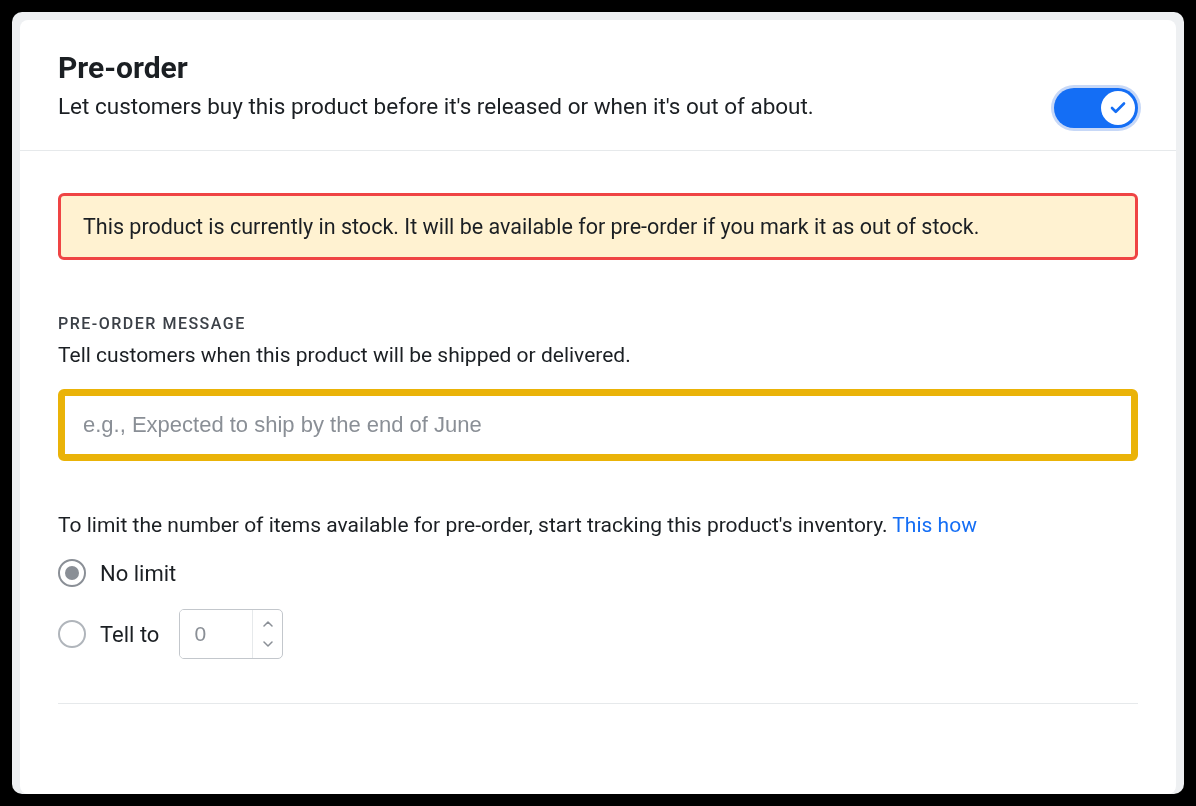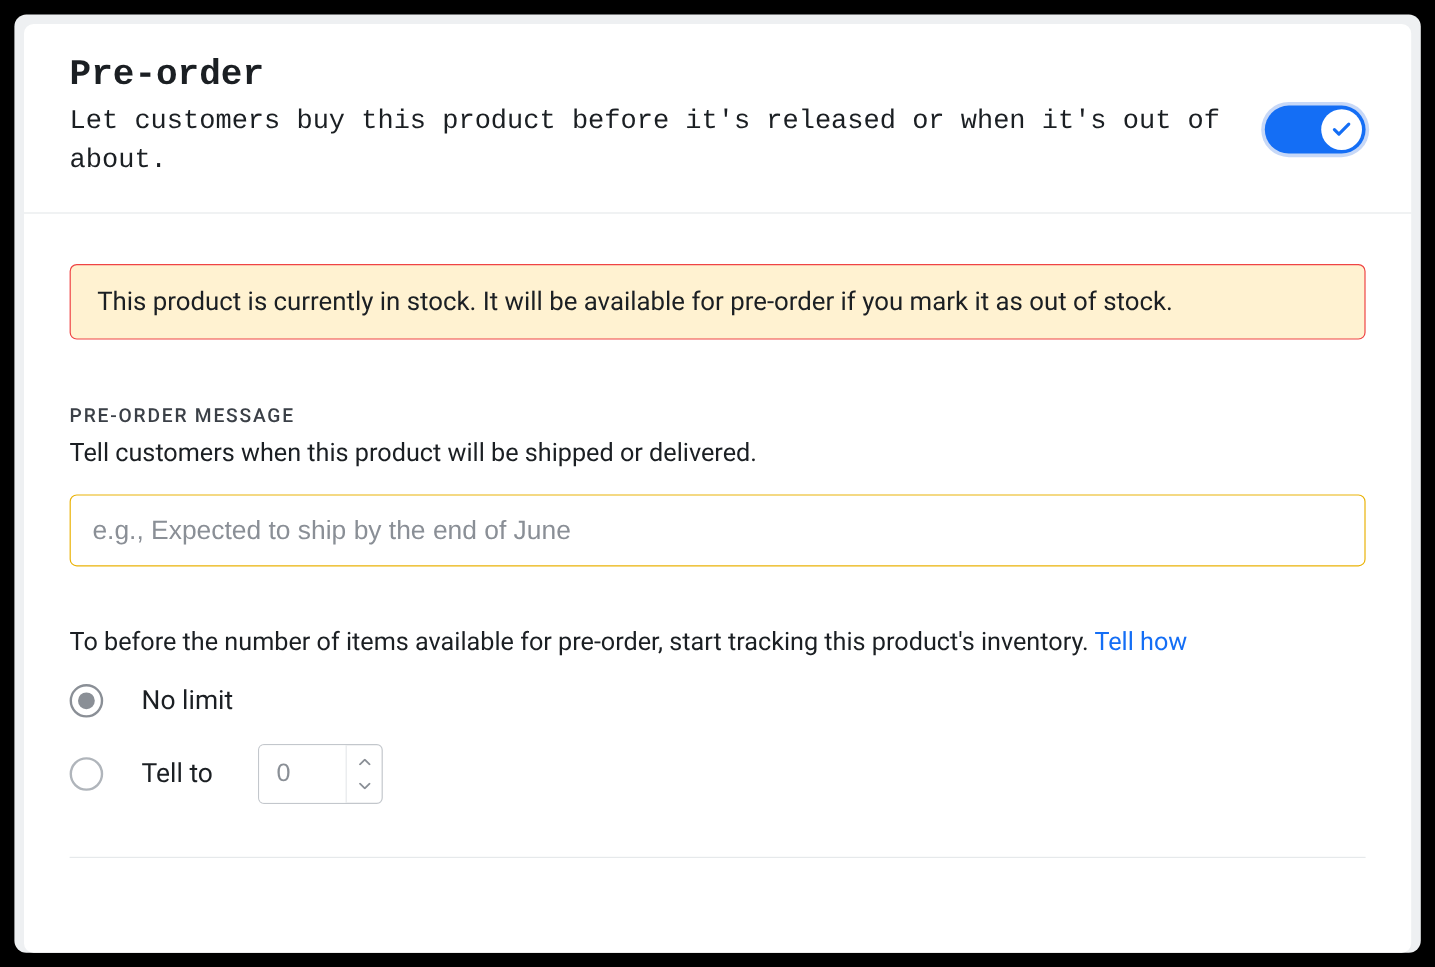--- a/index.html
+++ b/index.html
@@ -24,22 +24,21 @@
     .card {
       background: #fff;
       border-radius: 8px;
       margin: 0 8px;
       height: 100%;
     }
     .card-header {
       padding: 26px 38px 0 38px;
       display: flex;
       justify-content: space-between;
-      align-items: flex-start;
-      font-family: Liberation Mono, monospace;
+      align-items: flex-end;
     }
     .header-left {
       flex: 1;
     }
     .title {
       font-size: 30px;
       font-weight: 700;
       color: #1b1f23;
       margin-bottom: 6px;
     }
@@ -87,42 +86,42 @@
     .divider {
       border: none;
       border-top: 1px solid #e6e9eb;
       margin: 22px 0 0 0;
     }
     .card-body {
       padding: 42px 38px 0 38px;
     }
     .alert {
       background: #fff2d1;
-      border: 1px solid #ef4444;
+      border: 3px solid #ef4444;
       border-radius: 6px;
       padding: 18px 22px;
       font-size: 21.5px;
       color: #1b1f23;
       margin-bottom: 54px;
     }
     .section-label {
       font-size: 16px;
       letter-spacing: 1.5px;
       color: #3b4047;
       font-weight: 500;
       margin-bottom: 10px;
     }
     .section-desc {
       font-size: 21px;
       color: #1b1f23;
       margin-bottom: 22px;
     }
     .text-input {
       width: 100%;
-      border: 1px solid #eab308;
+      border: 7px solid #eab308;
       border-radius: 6px;
       padding: 16px 18px;
       font-size: 22px;
       color: #1b1f23;
       outline: none;
     }
     .text-input::placeholder {
       color: #8a8f96;
     }
     .section-gap {
@@ -130,21 +129,21 @@
     }
     .section-desc .inline-link {
       color: #146ef5;
       text-decoration: none;
       cursor: pointer;
     }
     .radio-row {
       display: flex;
       align-items: center;
       margin-top: 22px;
-      gap: 32px;
+      gap: 14px;
     }
     .radio {
       width: 28px;
       height: 28px;
       border-radius: 50%;
       border: 2px solid #b0b5bb;
       display: flex;
       align-items: center;
       justify-content: center;
       cursor: pointer;
@@ -231,21 +230,21 @@
     <div class="card-body">
       <div class="alert">This product is currently in stock. It will be available for pre-order if you mark it as out of stock.</div>
 
       <div class="section-label">PRE-ORDER MESSAGE</div>
       <div class="section-desc">Tell customers when this product will be shipped or delivered.</div>
       <input type="text" class="text-input" placeholder="e.g., Expected to ship by the end of June" style="">
 
       <div class="section-gap"></div>
 
       <div class="section-desc">
-        <span>To before the number of items available for pre-order, start tracking this product's inventory. </span><a class="inline-link">Tell how</a>
+        <span>To limit the number of items available for pre-order, start tracking this product's inventory. </span><a class="inline-link">This how</a>
       </div>
 
       <div class="radio-row">
         <div class="radio selected"></div>
         <span class="radio-label">No limit</span>
       </div>
       <div class="radio-row">
         <div class="radio"></div>
         <span class="radio-label">Tell to</span>
         <div class="number-input-wrap">

